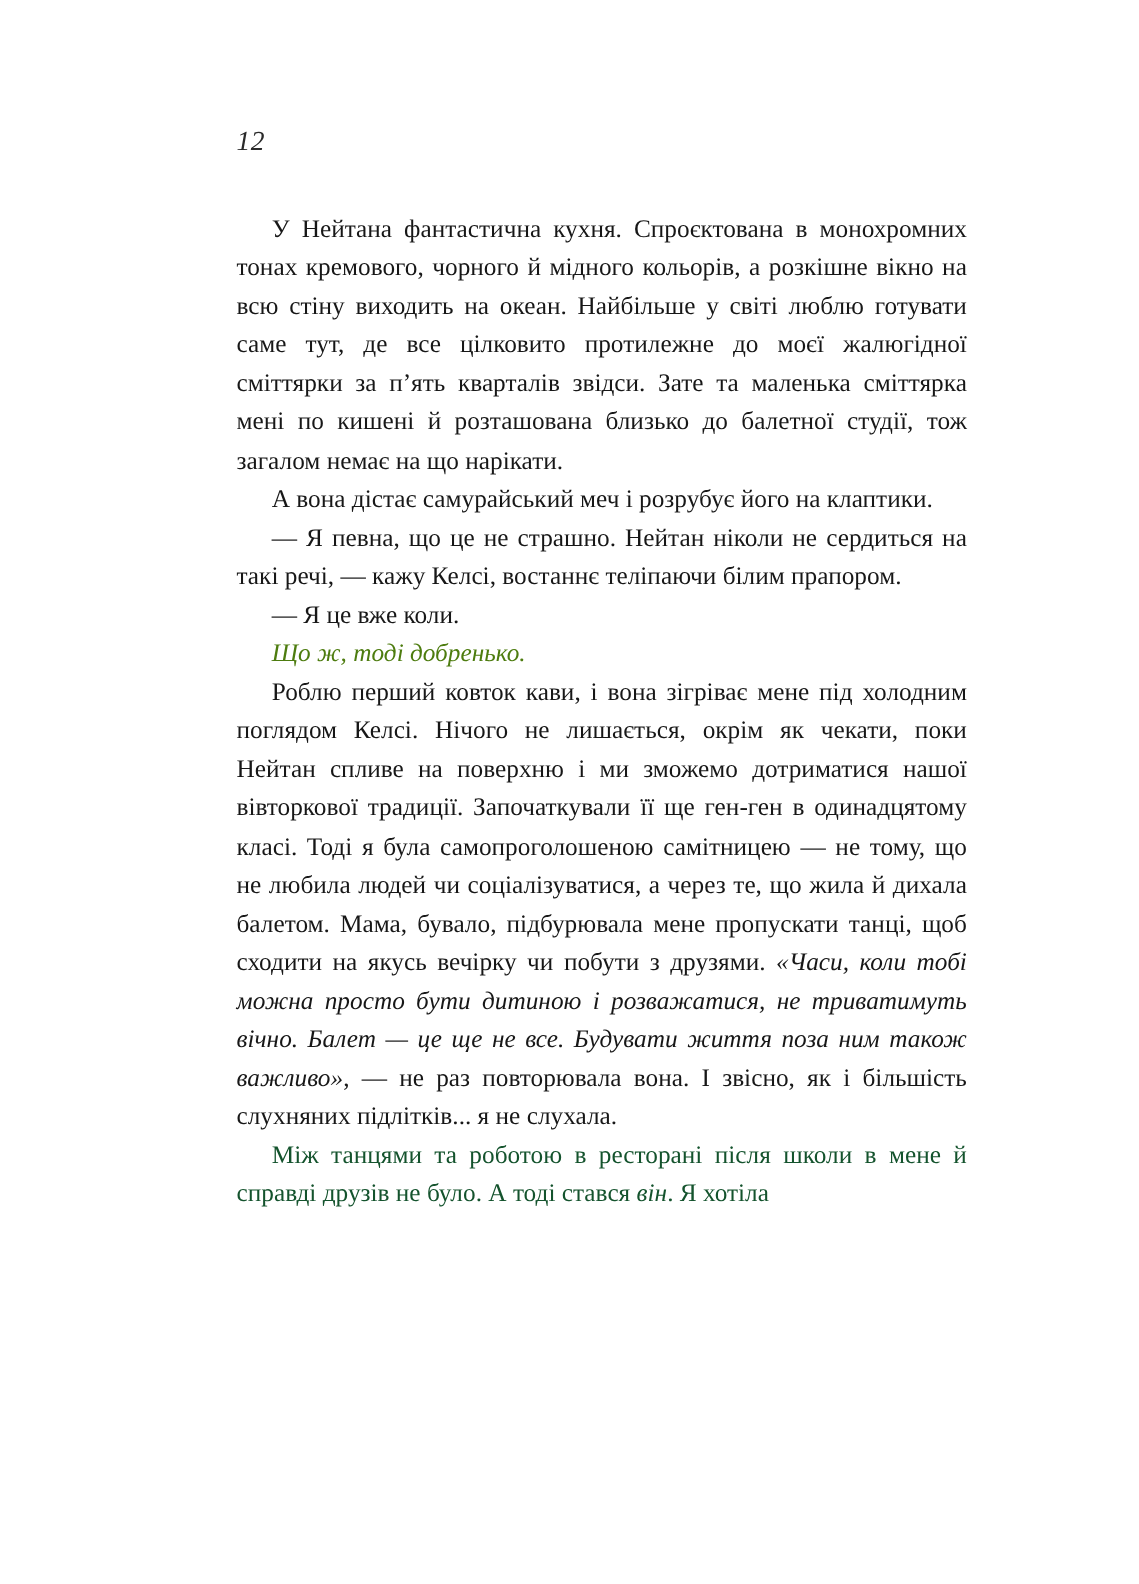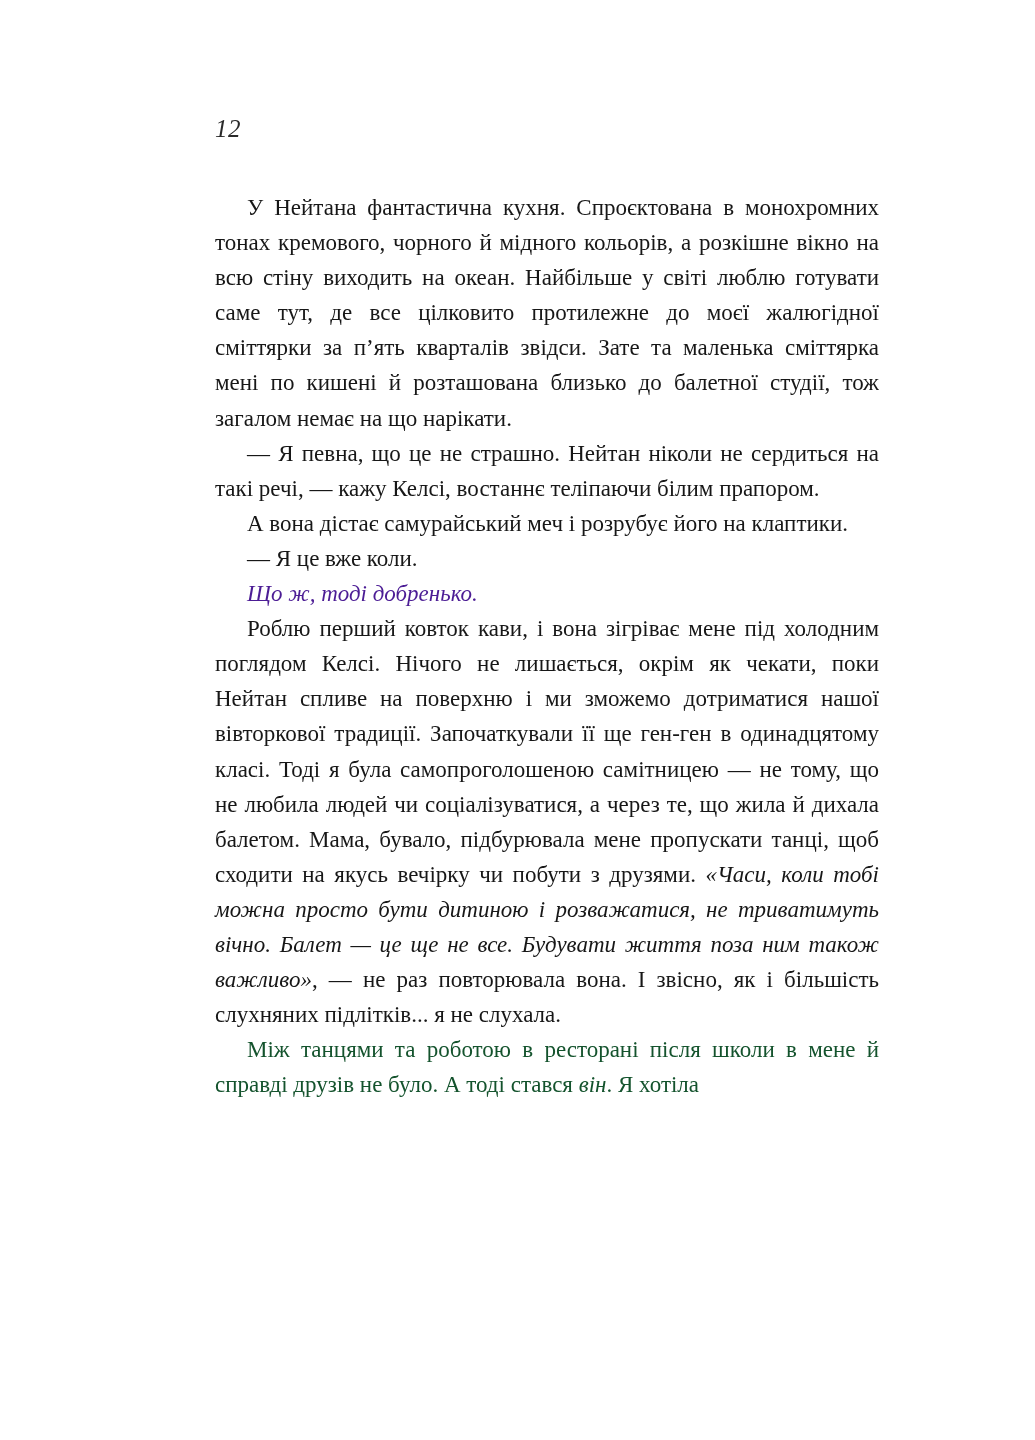--- a/index.html
+++ b/index.html
@@ -67,21 +67,21 @@
 </style>
 </head>
 <body>
 
 <div class="page" style="background: rgb(255, 255, 255);">
 
   <div class="folio">12</div>
 
   <div class="textblock">
     <p class="para" style="color: rgb(23, 23, 23);">У Нейтана фантастична кухня. Спроєктована в монохромних тонах кремового, чорного й мідного кольорів, а розкішне вікно на всю стіну виходить на океан. Найбільше у світі люблю готувати саме тут, де все цілковито протилежне до моєї жалюгідної сміттярки за п’ять кварталів звідси. Зате та маленька сміттярка мені по кишені й розташована близько до балетної студії, тож загалом немає на що нарікати.</p>
+    <p class="para" style="color: rgb(23, 23, 23);">А вона дістає самурайський меч і розрубує його на клаптики.</p>
     <p class="para" style="color: rgb(23, 23, 23);">— Я певна, що це не страшно. Нейтан ніколи не сердиться на такі речі, — кажу Келсі, востаннє теліпаючи білим прапором.</p>
-    <p class="para" style="color: rgb(23, 23, 23);">А вона дістає самурайський меч і розрубує його на клаптики.</p>
     <p class="para" style="color: rgb(23, 23, 23);">— Я це вже коли.</p>
-    <p class="para all-italic" style="color: #4c1d95;">Що ж, тоді добренько.</p>
+    <p class="para all-italic" style="color: #4d7c0f;">Що ж, тоді добренько.</p>
     <p class="para" style="color: rgb(23, 23, 23);">Роблю перший ковток кави, і вона зігріває мене під холодним поглядом Келсі. Нічого не лишається, окрім як чекати, поки Нейтан спливе на поверхню і ми зможемо дотриматися нашої вівторкової традиції. Започаткували її ще ген-ген в одинадцятому класі. Тоді я була самопроголошеною самітницею — не тому, що не любила людей чи соціалізуватися, а через те, що жила й дихала балетом. Мама, бувало, підбурювала мене пропускати танці, щоб сходити на якусь вечірку чи побути з друзями. <i>«Часи, коли тобі можна просто бути дитиною і розважатися, не триватимуть вічно. Балет — це ще не все. Будувати життя поза ним також важливо»</i>, — не раз повторювала вона. І звісно, як і більшість слухняних підлітків... я не слухала.</p>
     <p class="para" style="color: #14532d;">Між танцями та роботою в ресторані після школи в мене й справді друзів не було. А тоді стався <i>він</i>. Я хотіла</p>
   </div>
 
 </div>
 
 </body></html>

